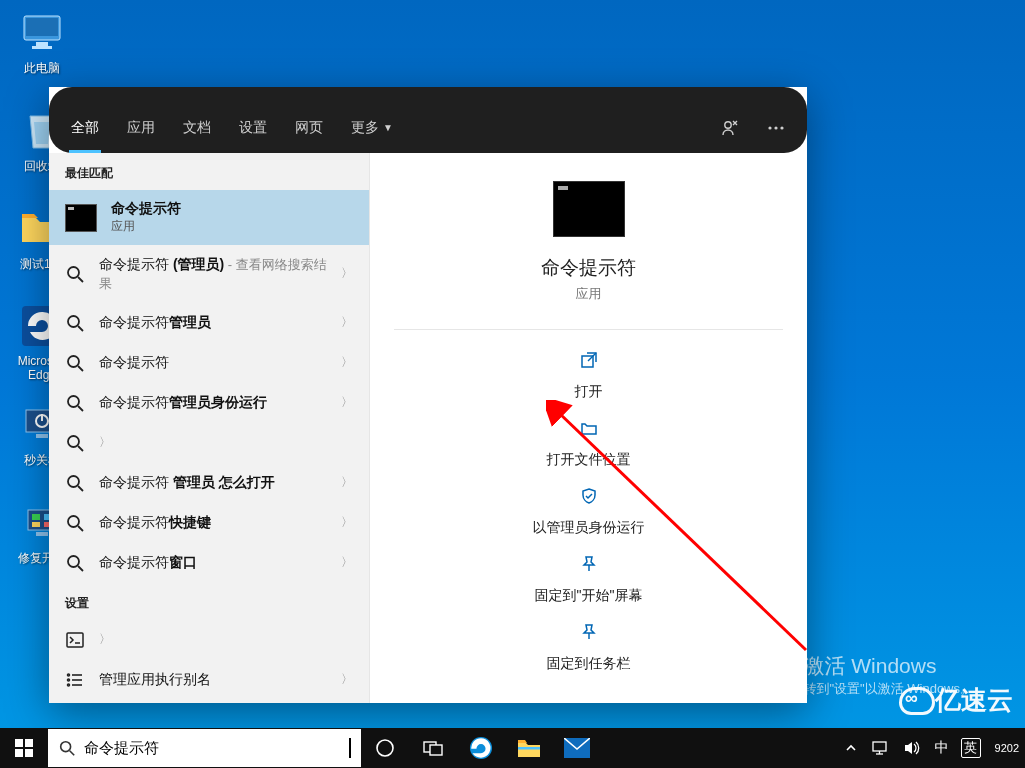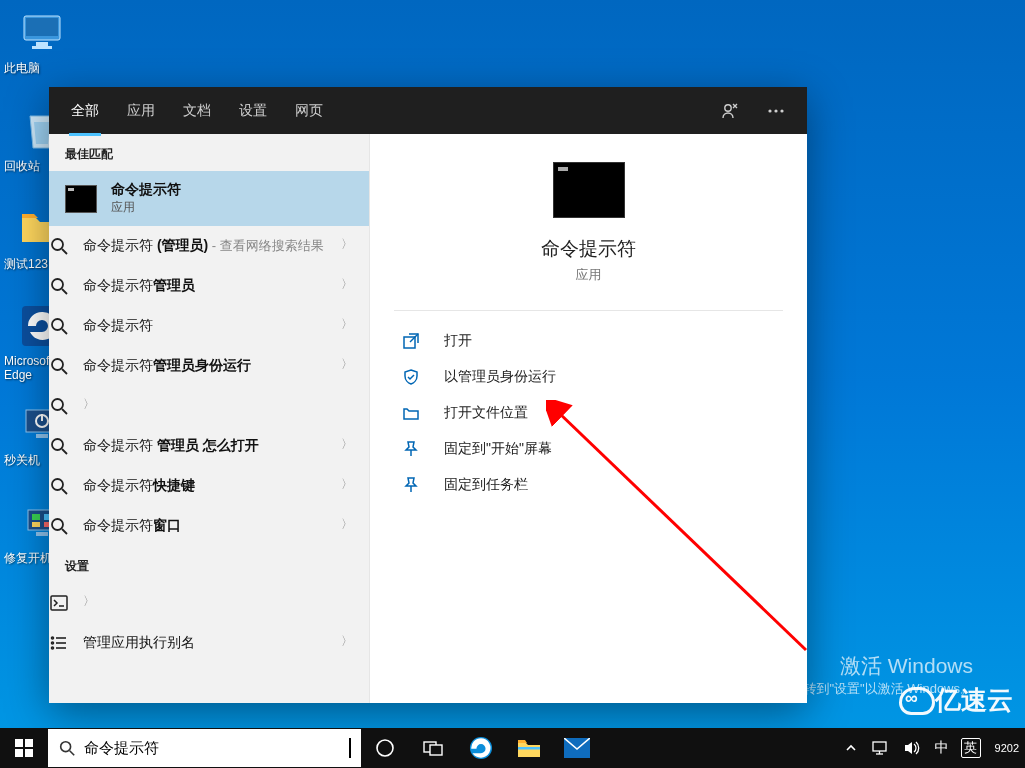--- a/index.html
+++ b/index.html
@@ -7,72 +7,72 @@
 
 
 .desktop { position: absolute; inset: 0; background: linear-gradient(180deg, #0067c0 0%, #0078d7 50%, #0099e5 100%); }
 .win-light { position: absolute; right: 60px; top: 200px; width: 400px; height: 400px; opacity: 0.15; }
 .win-light .sq { position: absolute; background: #4cc2ff; }
 .win-light .sq1 { left: 0; top: 40px; width: 90px; height: 90px; transform: skewY(-8deg); }
 .win-light .sq2 { left: 100px; top: 20px; width: 140px; height: 120px; transform: skewY(-8deg); }
 .win-light .sq3 { left: 0; top: 150px; width: 90px; height: 90px; transform: skewY(-8deg); }
 .win-light .sq4 { left: 100px; top: 160px; width: 140px; height: 120px; transform: skewY(-8deg); }
 
-.desktop-icon { position: absolute; width: 76px; color: #fff; font-size: 12px; cursor: pointer; }
+.desktop-icon { position: absolute; width: 76px; text-align: center; color: #fff; font-size: 12px; cursor: pointer; }
 .desktop-icon .icon-box { width: 48px; height: 48px; margin: 0 auto 4px; display: flex; align-items: center; justify-content: center; }
 .desktop-icon .label { text-shadow: 1px 1px 2px rgba(0,0,0,.6); }
 
 
-.watermark { position: absolute; right: 52px; bottom: 70px; color: rgba(255,255,255,.7); text-align: right; }
+.watermark { position: absolute; right: 52px; bottom: 70px; color: rgba(255,255,255,.7); text-align: left; }
 .watermark .t1 { font-size: 21px; font-weight: 400; }
 .watermark .t2 { font-size: 13px; }
 
 .cloud-wm { position: absolute; right: 12px; bottom: 50px; color: #fff; font-weight: 700; font-size: 26px; display: flex; align-items: center; gap: 0; opacity: .95; z-index: 50; }
 .cloud-wm .cicon { width: 36px; height: 28px; border: 3px solid #fff; border-radius: 18px 18px 14px 14px; position: relative; }
 .cloud-wm .cicon::before { content: "∞"; position: absolute; left: 3px; top: -2px; font-size: 18px; color: #fff; }
 
 
 .search-panel { position: absolute; left: 49px; top: 87px; width: 758px; height: 616px; background: #fff; box-shadow: 0 10px 40px rgba(0,0,0,.4); display: flex; flex-direction: column; z-index: 30; }
 
-.panel-tabs { height: 47px; background: #1f1f1f; display: flex; align-items: center; padding: 0 8px; }
+.panel-tabs { height: 66px; background: #1f1f1f; display: flex; align-items: flex-end; padding: 0 8px; border-radius: 23px; }
 .tab { color: #cfcfcf; font-size: 14px; padding: 0 14px; height: 51px; display: flex; align-items: center; cursor: pointer; position: relative; }
 .tab.active { color: #fff; }
 .tab.active::after { content: ""; position: absolute; left: 12px; right: 12px; bottom: 0; height: 3px; background: #4cc2ff; }
 .tab .dd { margin-left: 4px; font-size: 10px; }
 .tab-spacer { flex: 1; }
 .tab-icon { width: 46px; height: 51px; display: flex; align-items: center; justify-content: center; color: #cfcfcf; cursor: pointer; }
 
 .panel-body { flex: 1; display: flex; }
 
 
 .left-col { width: 320px; background: #f2f2f2; overflow: hidden; }
 .section-header { font-size: 12px; color: #222; font-weight: 600; padding: 12px 16px 8px; }
 .best-match { display: flex; align-items: center; padding: 10px 16px; background: #b7d7ea; gap: 14px; cursor: pointer; }
 .best-match .thumb { width: 32px; height: 28px; background: #000; border: 1px solid #555; position: relative; }
 .best-match .thumb::before { content: ""; position: absolute; top: 2px; left: 2px; width: 6px; height: 3px; background: #bbb; }
 .best-match .info .name { font-size: 14px; font-weight: 600; color: #111; }
 .best-match .info .sub { font-size: 12px; color: #555; }
 
-.result-row { display: flex; align-items: flex-start; padding: 10px 16px 10px 0; gap: 14px; cursor: pointer; }
+.result-row { display: flex; align-items: center; padding: 10px 16px 10px 16px; gap: 14px; cursor: pointer; }
 .result-row .ricon { width: 20px; height: 20px; flex: 0 0 20px; color: #222; }
 .result-row .rtext { flex: 1; font-size: 14px; color: #111; line-height: 1.35; }
 .result-row .rtext b { font-weight: 700; }
 .result-row .rtext .hint { color: #888; font-size: 13px; }
 .result-row .chev { color: #888; font-size: 12px; }
 
 
 .right-col { flex: 1; background: #fff; border-left: 1px solid #e6e6e6; padding-top: 28px; position: relative; }
 .preview-app { text-align: center; }
 .preview-app .big-thumb { width: 72px; height: 56px; background: #000; border: 1px solid #333; margin: 0 auto 18px; position: relative; }
 .preview-app .big-thumb::before { content: ""; position: absolute; top: 4px; left: 4px; width: 10px; height: 4px; background: #aaa; }
 .preview-app .pname { font-size: 19px; color: #222; }
 .preview-app .ptype { font-size: 13px; color: #777; margin-top: 4px; }
 .divider { height: 1px; background: #e6e6e6; margin: 26px 24px 6px; }
 .action-list { padding: 6px 4px; }
-.action-row { display: flex; align-items: center; gap: 24px; padding: 9px 28px; cursor: pointer; color: #222; font-size: 14px; }
+.action-row { display: flex; align-items: center; gap: 14px; padding: 9px 28px; cursor: pointer; color: #222; font-size: 14px; flex-direction: column; }
 .action-row .aicon { width: 18px; height: 18px; flex: 0 0 18px; color: #0066b4; }
 
 .red-arrow { position: absolute; left: 546px; top: 400px; width: 300px; height: 280px; z-index: 40; pointer-events: none; }
 
 
 .taskbar { position: absolute; left: 0; right: 0; bottom: 0; height: 40px; background: #101010; display: flex; align-items: center; z-index: 40; }
 .start-btn { width: 48px; height: 40px; display: flex; align-items: center; justify-content: center; cursor: pointer; }
 .win-logo { width: 18px; height: 18px; display: grid; grid-template-columns: 1fr 1fr; grid-template-rows: 1fr 1fr; gap: 2px; }
 .win-logo span { background: #fff; }
 .search-box { width: 313px; height: 38px; background: #fff; display: flex; align-items: center; padding: 0 10px; gap: 8px; margin: 1px 0; }
@@ -167,20 +167,24 @@
   </div>
 </div>
 
 <div class="search-panel">
   <div class="panel-tabs">
     <div class="tab active">全部</div>
     <div class="tab">应用</div>
     <div class="tab">文档</div>
     <div class="tab">设置</div>
     <div class="tab">网页</div>
+    <div class="tab">
+        <span>更多</span>
+        <span class="dd">▼</span>
+      </div>
     <div class="tab-spacer"></div>
     <div class="tab-icon">
         <svg width="20" height="20" viewBox="0 0 20 20" fill="none" stroke="currentColor" stroke-width="1.4">
           <circle cx="8" cy="7" r="3.2"></circle>
           <path d="M3 17c0-3 2.4-5 5-5s5 2 5 5"></path>
           <path d="M13 3l4 4M17 3l-4 4"></path>
         </svg>
       </div>
     <div class="tab-icon">
         <svg width="20" height="20" viewBox="0 0 20 20" fill="currentColor">
@@ -326,33 +330,33 @@
                 <rect x="2" y="5" width="11" height="11"></rect>
                 <path d="M7 2h9v9"></path>
                 <path d="M16 2L8 10"></path>
               </svg>
             </div>
             <span>打开</span>
           </div>
           <div class="action-row">
             <div class="aicon">
               <svg viewBox="0 0 18 18" fill="none" stroke="currentColor" stroke-width="1.5">
-                <path d="M9 2l6 2v4c0 4-3 7-6 8-3-1-6-4-6-8V4z"></path>
-                <path d="M6 9l2 2 4-4"></path>
-              </svg>
-            </div>
-            <span>以管理员身份运行</span>
+                <path d="M2 5l3 0 2 2h9v8H2z"></path>
+              </svg>
+            </div>
+            <span>打开文件位置</span>
           </div>
           <div class="action-row">
             <div class="aicon">
               <svg viewBox="0 0 18 18" fill="none" stroke="currentColor" stroke-width="1.5">
-                <path d="M2 5l3 0 2 2h9v8H2z"></path>
-              </svg>
-            </div>
-            <span>打开文件位置</span>
+                <path d="M9 2l6 2v4c0 4-3 7-6 8-3-1-6-4-6-8V4z"></path>
+                <path d="M6 9l2 2 4-4"></path>
+              </svg>
+            </div>
+            <span>以管理员身份运行</span>
           </div>
           <div class="action-row">
             <div class="aicon">
               <svg viewBox="0 0 18 18" fill="none" stroke="currentColor" stroke-width="1.5">
                 <path d="M6 2h6l-1 5 3 3H4l3-3z"></path>
                 <line x1="9" y1="10" x2="9" y2="16"></line>
               </svg>
             </div>
             <span>固定到"开始"屏幕</span>
           </div>

